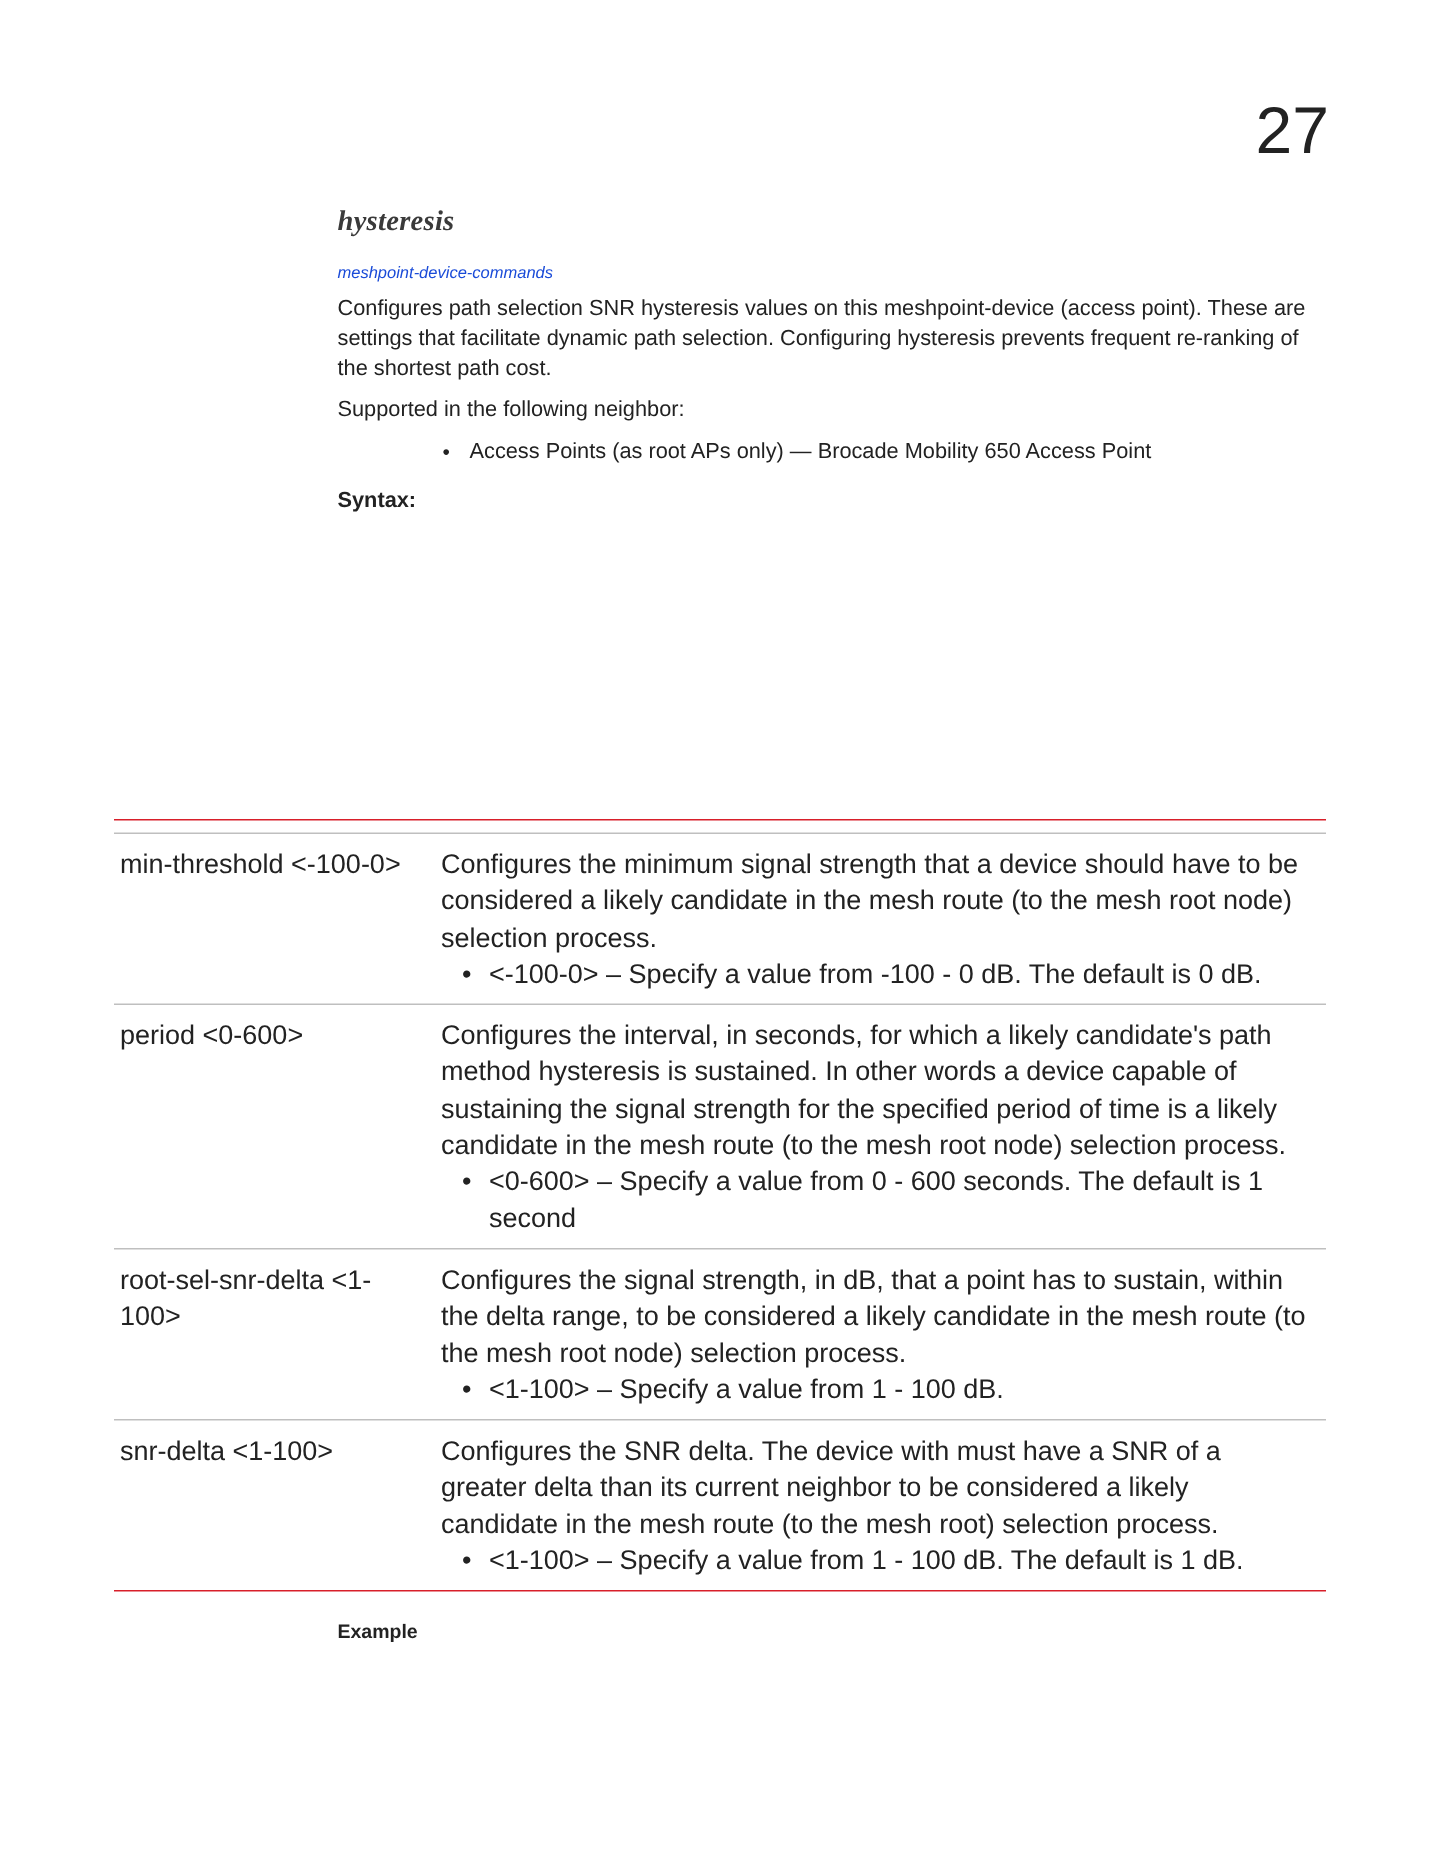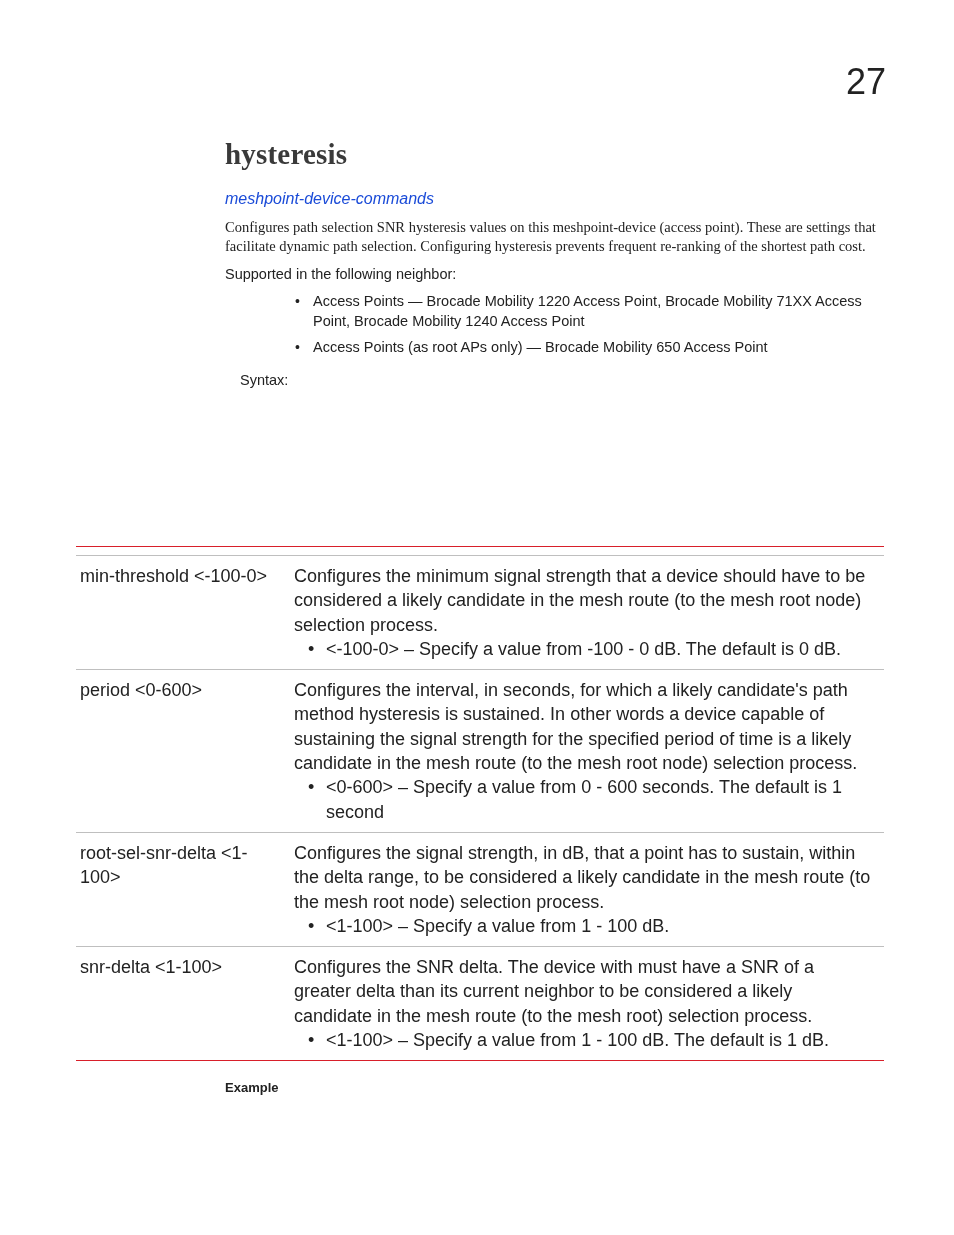--- a/index.html
+++ b/index.html
@@ -16,67 +16,67 @@
   }
   .page {
     position: relative;
     width: 954px;
     height: 1235px;
   }
   .page-number {
     position: absolute;
     top: 58px;
     right: 68px;
-    font-size: 36px;
+    font-size: 44px;
     font-weight: 400;
     color: #222;
   }
   .content {
     position: absolute;
     top: 135px;
     left: 225px;
     width: 660px;
   }
   h1.section-title {
-    font-weight: 700;
-    font-size: 29px;
+    font-style: italic;
+    font-weight: 700;
+    font-size: 19px;
     margin: 0 0 14px 0;
     color: #3a3a3a;
     font-family: "Times New Roman", Times, serif;
     letter-spacing: 0.2px;
   }
   .link {
     color: #1a4bd8;
     font-style: italic;
-    font-size: 16px;
+    font-size: 11px;
   }
   p { margin: 8px 0; }
-  .intro { margin-top: 8px; font-family: Liberation Serif, serif; }
+  .intro { margin-top: 8px; }
   ul.bul {
     margin: 6px 0 10px 0;
     padding-left: 70px;
     list-style: none;
   }
   ul.bul > li {
     position: relative;
     padding-left: 18px;
     margin: 6px 0;
   }
   ul.bul > li::before {
     content: "•";
     position: absolute;
     left: 0;
     top: 0;
     font-size: 14px;
     line-height: 1.35;
   }
   .label {
-    font-weight: 400;
+    font-weight: 700;
     margin-top: 14px;
-    margin-left: 15px;
   }
   .params-label {
     font-weight: 700;
     margin-top: 90px;
   }
   .example-label {
     font-weight: 700;
     font-size: 13px;
     margin-top: 18px;
   }
@@ -135,21 +135,20 @@
   <div class="content">
     <h1 class="section-title">hysteresis</h1>
 
     <div class="link">meshpoint-device-commands</div>
 
     <p class="intro">Configures path selection SNR hysteresis values on this meshpoint-device (access point). These are settings that facilitate dynamic path selection. Configuring hysteresis prevents frequent re-ranking of the shortest path cost.</p>
 
     <p>Supported in the following neighbor:</p>
 
     <ul class="bul">
-      <li>Access Points — Brocade Mobility 1220 Access Point, Brocade Mobility 71XX Access Point, Brocade Mobility 1240 Access Point</li>
       <li>Access Points (as root APs only) — Brocade Mobility 650 Access Point</li>
     </ul>
 
     <p class="label">Syntax:</p>
 
   </div>
 
   <div class="table-wrap">
     <table class="params">
       <tbody>

